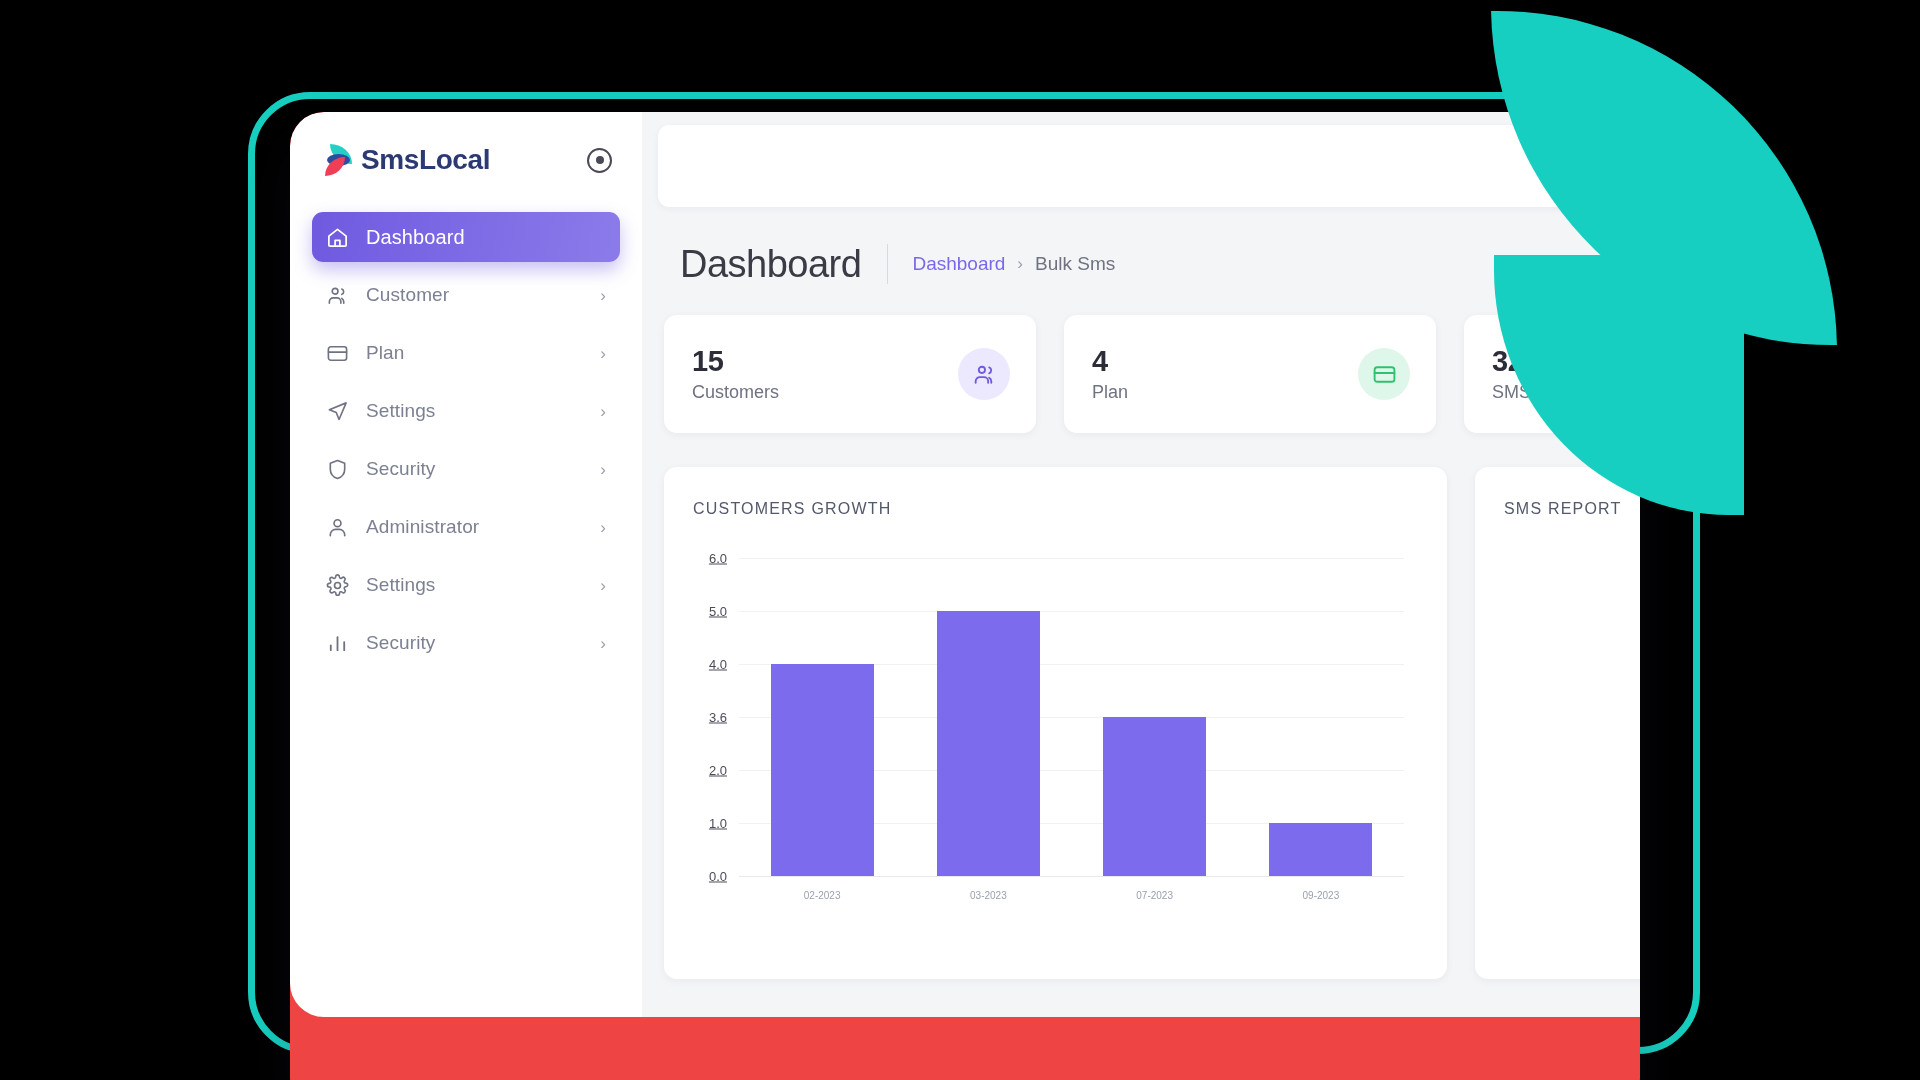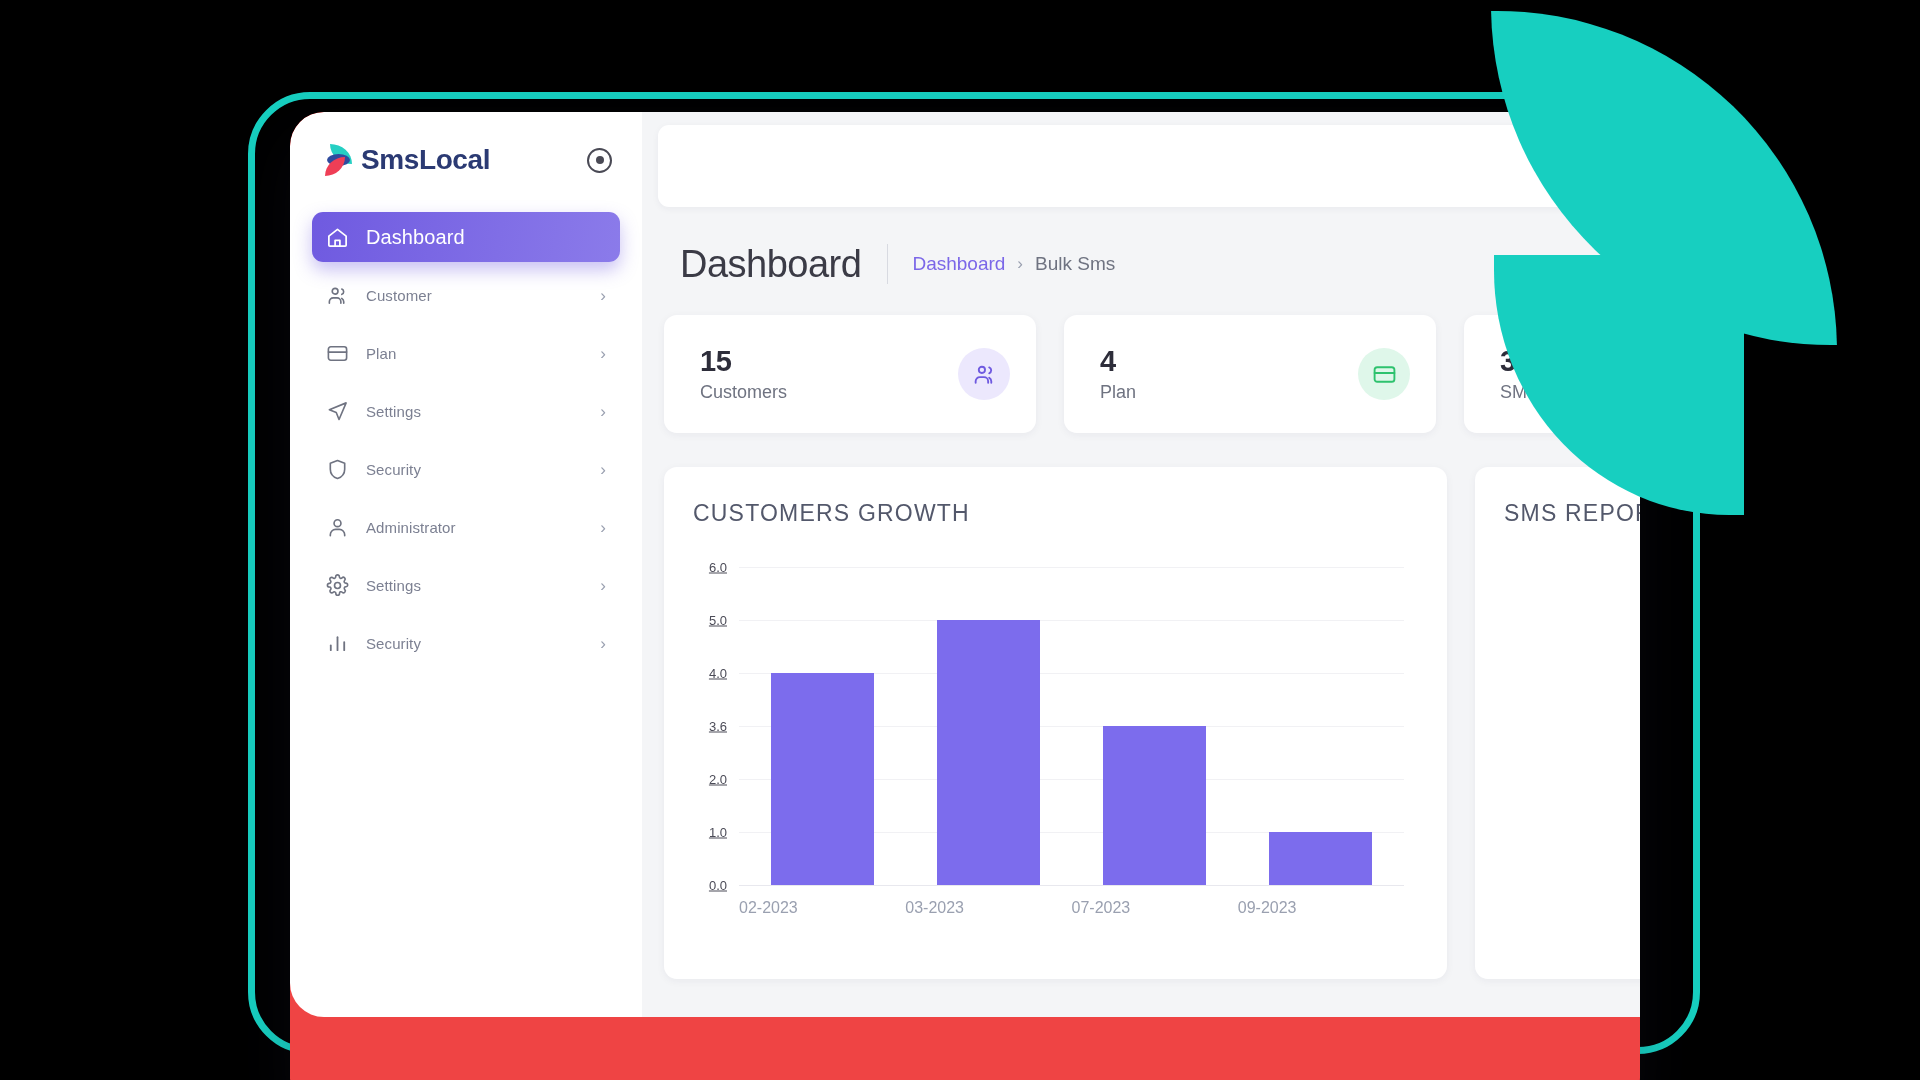--- a/index.html
+++ b/index.html
@@ -94,21 +94,21 @@
   .nav-item{
     display:flex; align-items:center;
     height:50px; padding:0 14px 0 12px;
     border-radius:11px; margin-bottom:8px;
     color:#7c8092; cursor:pointer;
   }
   .nav-item .ni-ico{
     width:26px; height:26px; flex:0 0 26px; margin-right:16px;
     display:flex; align-items:center; justify-content:center;
   }
-  .nav-item .ni-label{ font-size:15px; letter-spacing:.1px; flex:1; }
+  .nav-item .ni-label{ font-size:19px; letter-spacing:.1px; flex:1; }
   .nav-item .ni-chev{ font-size:17px; color:#9aa0b0; line-height:1; }
   .nav-item.active{
     background:linear-gradient(100deg,#6f5ae0 0%,#8b7bea 100%);
     color:#ffffff;
     box-shadow:0 8px 18px rgba(111,90,224,.38);
   }
   .nav-item.active .ni-label{ font-size:20px; }
   .nav-item svg{ display:block; }
 
   
@@ -142,41 +142,41 @@
     display:flex; gap:28px;
     margin:26px 0 0 22px;
   }
   .stat{
     width:372px; height:118px;
     background:#ffffff; border-radius:13px;
     box-shadow:0 2px 9px rgba(40,40,70,.055);
     display:flex; align-items:center;
     padding:0 26px 0 28px; flex:0 0 auto;
   }
-  .stat .sv{ flex:1;margin-left:8px; }
+  .stat .sv{ flex:1; }
   .stat .snum{ font-size:29px; font-weight:bold; color:#2d2d3a; letter-spacing:-.3px; line-height:1.15; }
   .stat .slabel{ font-size:18px; color:#6f7381; margin-top:3px; }
   .stat .sico{
     width:52px; height:52px; border-radius:50%;
     display:flex; align-items:center; justify-content:center; flex:0 0 52px;
   }
   .sico.purple{ background:#ece8fd; }
   .sico.green{ background:#dff7ea; }
 
   
   .panels{ display:flex; gap:28px; margin:34px 0 0 22px; }
   .panel{
     background:#ffffff; border-radius:13px;
     box-shadow:0 2px 9px rgba(40,40,70,.055);
     flex:0 0 auto;
   }
   .panel-chart{ width:783px; height:512px; }
   .panel-sms{ width:372px; height:512px; }
   .panel-title{
-    font-size:23px; color:#53586b; letter-spacing:1.2px;
+    font-size:16px; color:#53586b; letter-spacing:1.2px;
     padding:33px 0 0 29px; font-weight:normal;
   }
 
   
   .chart-wrap{ position:relative; margin:34px 0 0 0; height:390px; }
   .plot{
     position:absolute; left:75px; top:6px;
     width:665px; height:318px;
   }
   .gridline{
@@ -192,21 +192,21 @@
   .bars{
     position:absolute; left:0; bottom:0; width:100%; height:100%;
     display:flex; align-items:flex-end;
   }
   .barcell{ flex:1; display:flex; justify-content:center; align-items:flex-end; height:100%; }
   .bar{ width:62%; background:#7c6ced; }
   .xlabels{
     position:absolute; left:75px; top:338px; width:665px;
     display:flex;
   }
-  .xcell{ flex:1; text-align:left; font-size:16px; color:#9aa0b0; }
+  .xcell{ flex:1; text-align:center; font-size:10px; color:#9aa0b0; }
 </style>
 </head>
 <body>
 
 <div id="stage">
 
   <div class="teal-frame"></div>
 
   <div class="app">
 

